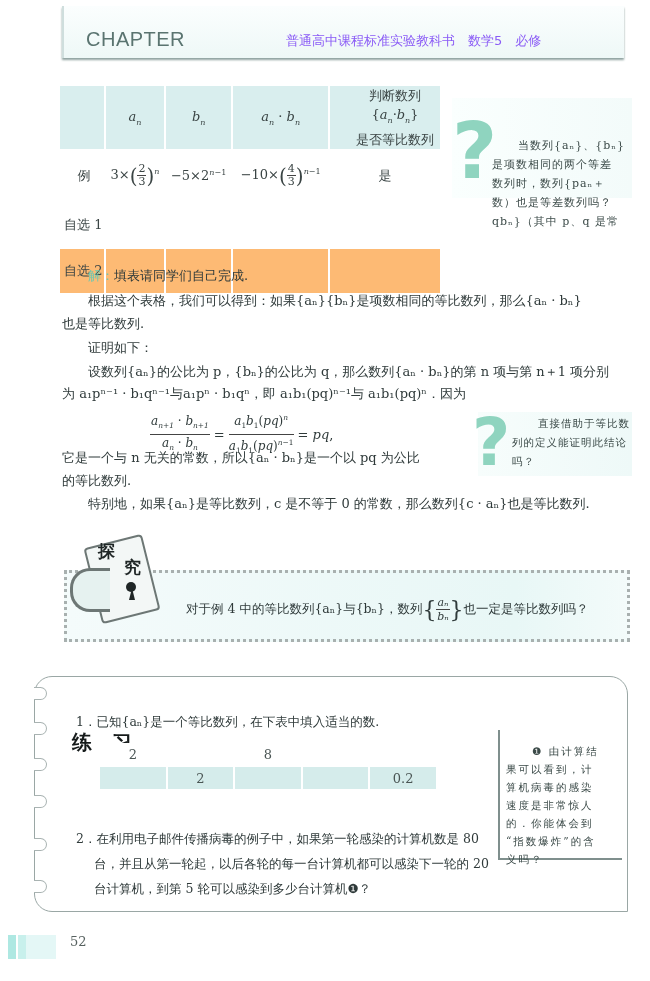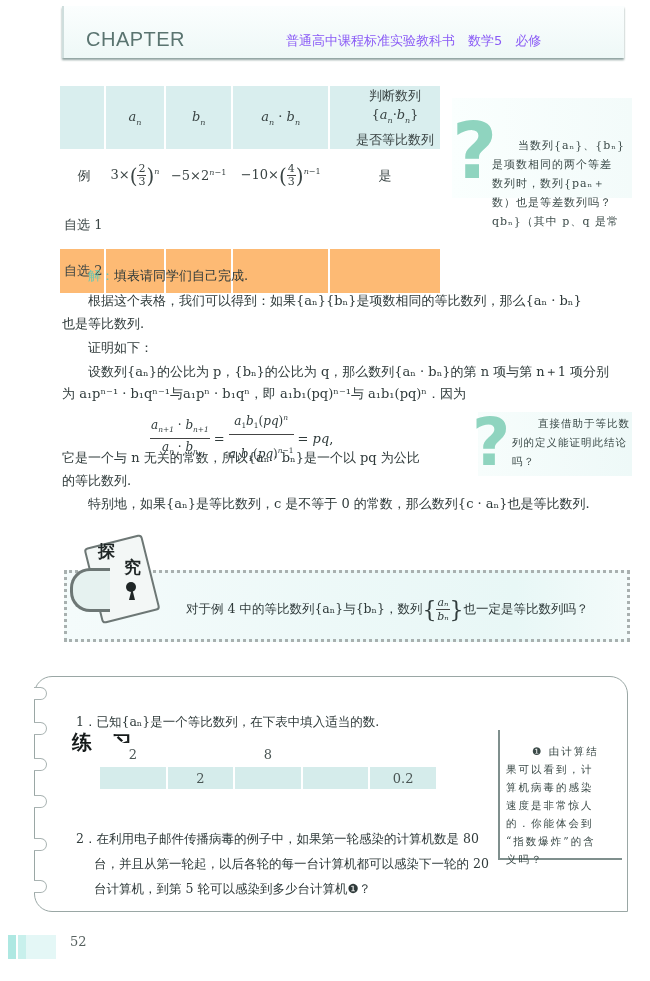--- a/index.html
+++ b/index.html
@@ -118,21 +118,21 @@
 <div class="abs para" style="left:88px;top:338px;">证明如下：</div>
 <div class="abs para" style="left:88px;top:362px;width:548px;">设数列{aₙ}的公比为 p，{bₙ}的公比为 q，那么数列{aₙ · bₙ}的第 n 项与第 n＋1 项分别</div>
 <div class="abs para" style="left:62px;top:384px;">为 a₁pⁿ⁻¹ · b₁qⁿ⁻¹与a₁pⁿ · b₁qⁿ，即 a₁b₁(pq)ⁿ⁻¹与 a₁b₁(pq)ⁿ．因为</div>
 
 <div class="abs" style="left:150px;top:410px;font-size:13px;display:flex;align-items:center;gap:4px;">
   <span class="frac" style="font-size:12px;line-height:16px;text-align:center;">
       <span><i class="m">a<sub>n+1</sub></i> · <i class="m">b<sub>n+1</sub></i></span>
       <span><i class="m">a<sub>n</sub></i> · <i class="m">b<sub>n</sub></i></span>
     </span>
   <span>=</span>
-  <span class="frac" style="font-size:12px;line-height:16px;text-align:center;gap:8px;">
+  <span class="frac" style="font-size:12px;line-height:16px;text-align:center;">
       <span><i class="m">a</i><sub>1</sub><i class="m">b</i><sub>1</sub>(<i class="m">pq</i>)<sup><i class="m">n</i></sup></span>
       <span><i class="m">a</i><sub>1</sub><i class="m">b</i><sub>1</sub>(<i class="m">pq</i>)<sup><i class="m">n</i>−1</sup></span>
     </span>
   <span>= <i class="m">pq</i>,</span>
 </div>
 
 <div class="abs para" style="left:62px;top:448px;">它是一个与 n 无关的常数，所以{aₙ · bₙ}是一个以 pq 为公比</div>
 <div class="abs para" style="left:62px;top:471px;">的等比数列.</div>
 <div class="abs para" style="left:88px;top:494px;width:550px;">特别地，如果{aₙ}是等比数列，c 是不等于 0 的常数，那么数列{c · aₙ}也是等比数列.</div>
 

